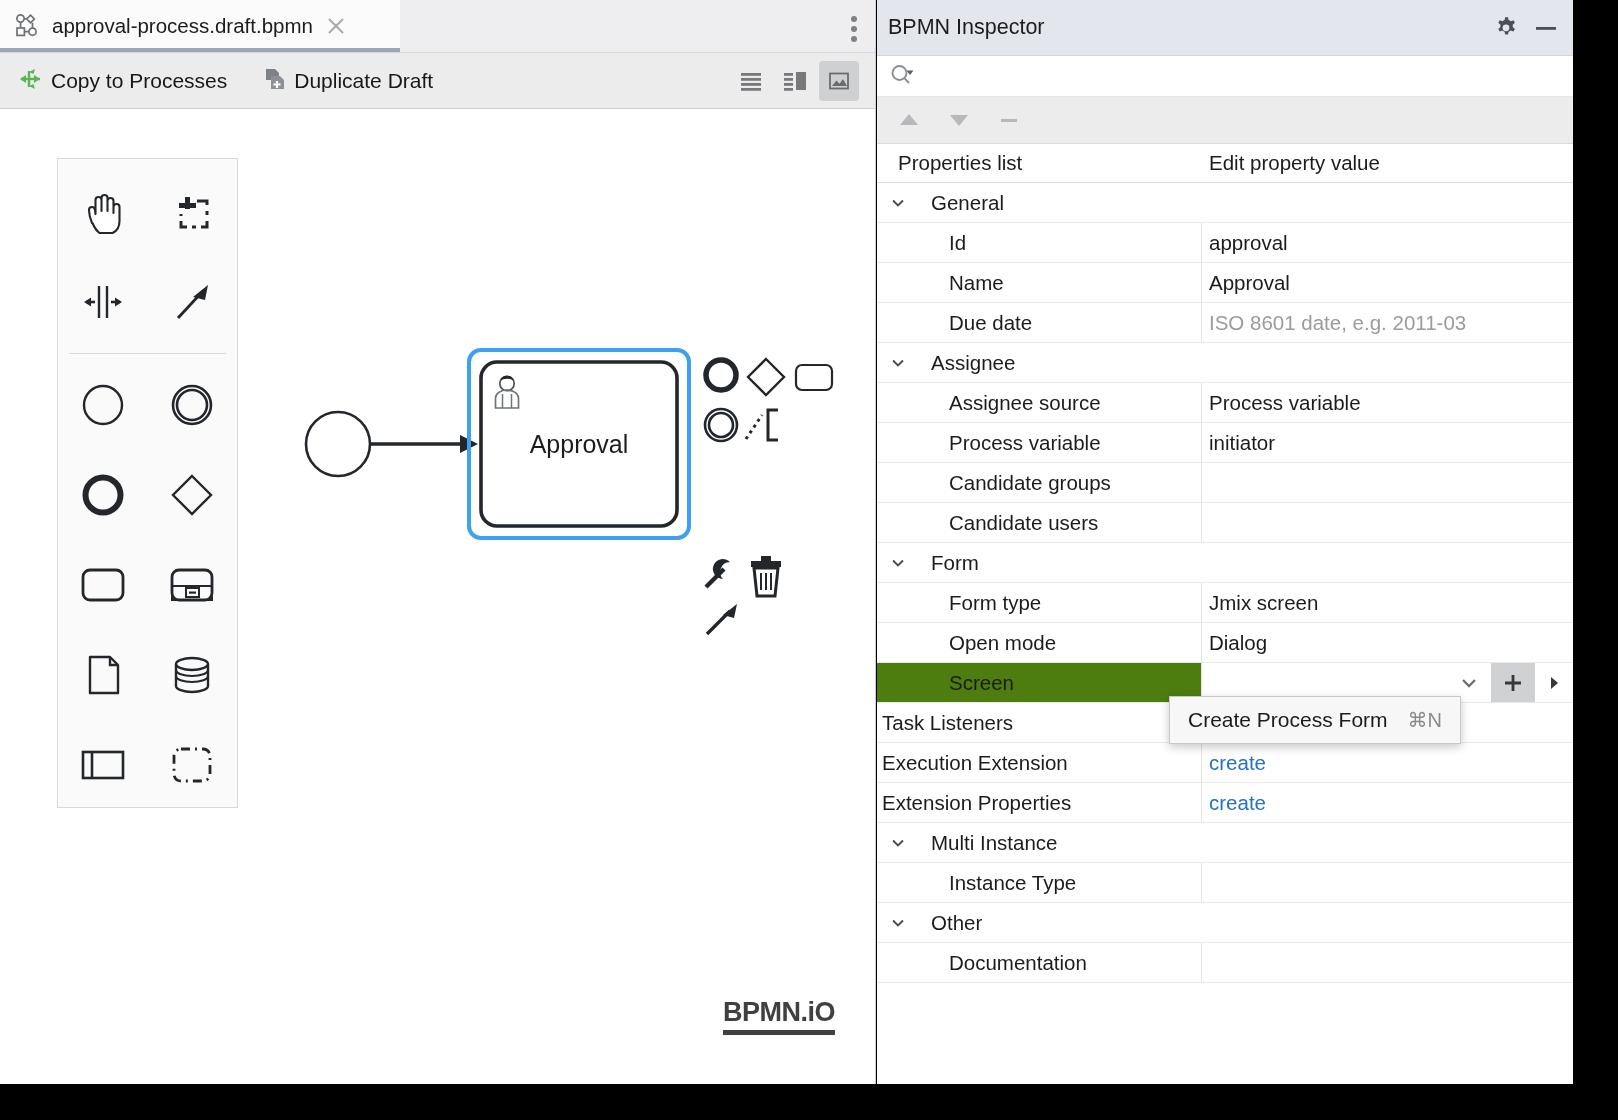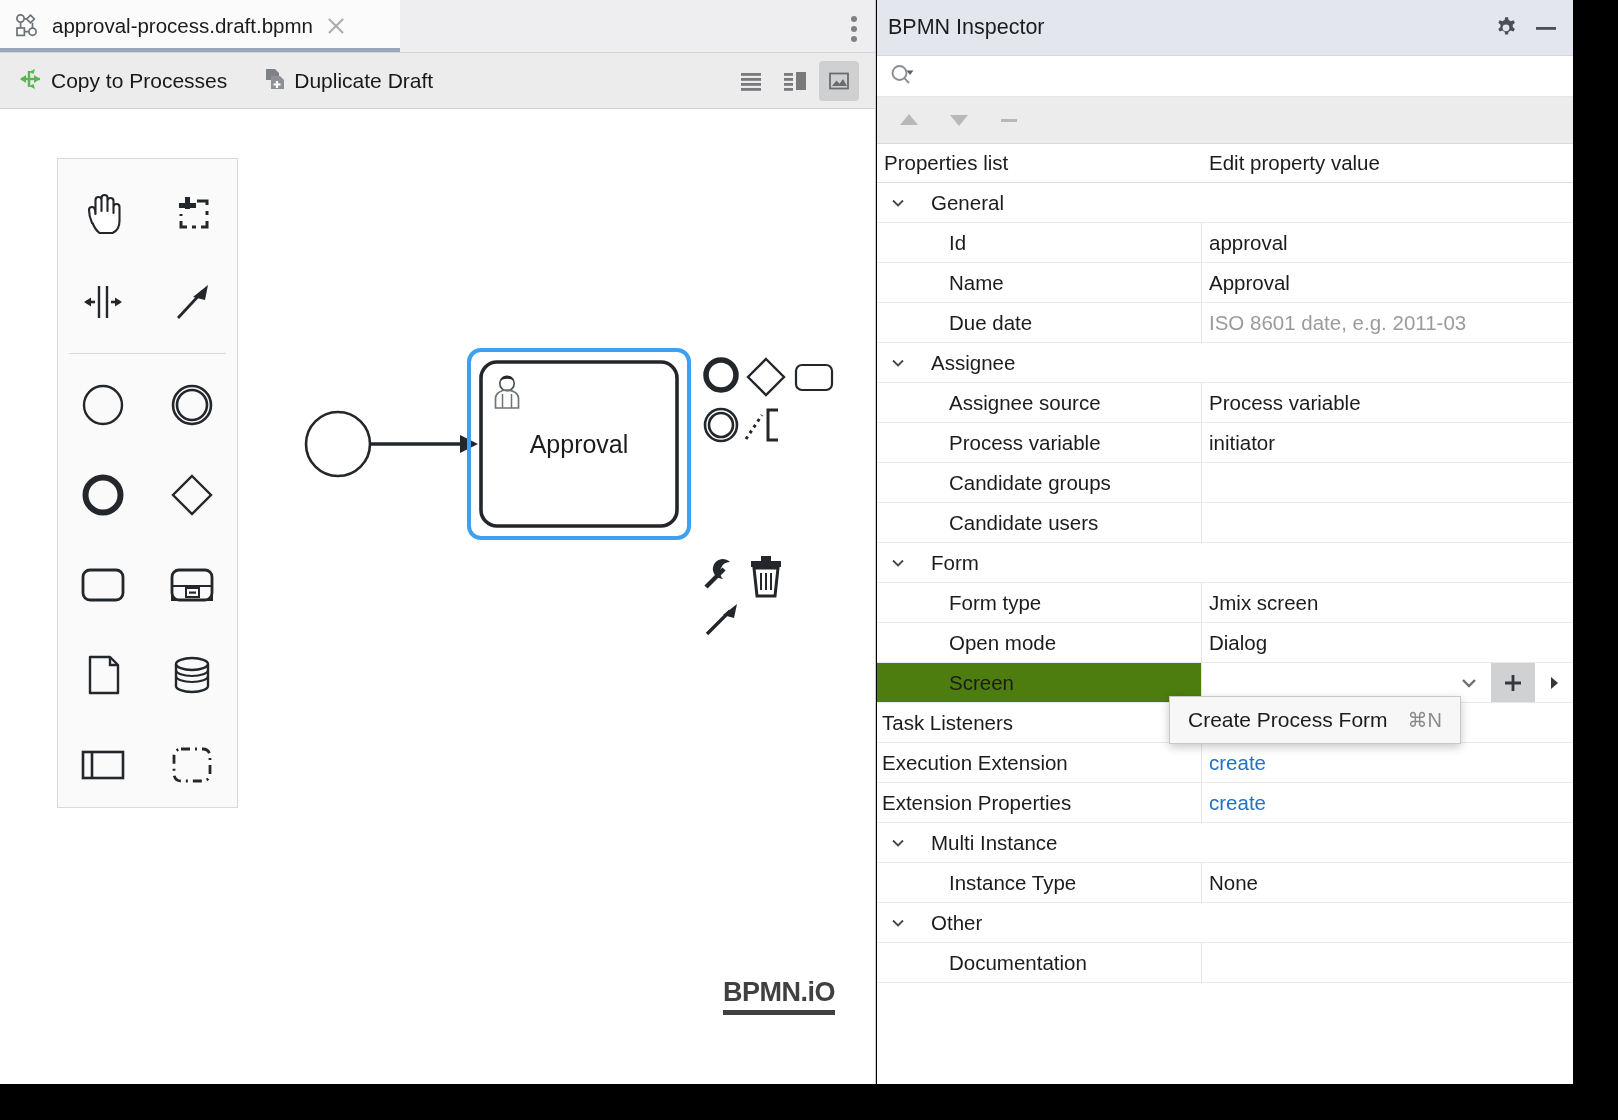--- a/index.html
+++ b/index.html
@@ -155,21 +155,21 @@
   }
   .pal-sep {
     height: 1px;
     background: #d8d9db;
     margin: 6px 11px 6px 11px;
   }
 
   
   #watermark {
     position: absolute;
-    left: 723px; top: 868px;
+    left: 723px; top: 888px;
     cursor: pointer;
     text-align: center;
   }
   #watermark .wm-text {
     font-size: 27px;
     font-weight: bold;
     color: #404040;
     letter-spacing: -0.5px;
   }
   #watermark .wm-bar {
@@ -233,21 +233,21 @@
   .tool-btn { cursor: pointer; display: flex; }
 
   
   #prop-head {
     display: flex;
     height: 38px;
     align-items: center;
     border-bottom: 1px solid #dcdcdc;
     background: #fff;
   }
-  #prop-head .c1 { width: 325px; padding-left: 7px; box-sizing: border-box; }
+  #prop-head .c1 { width: 325px; padding-left: 21px; box-sizing: border-box; }
   #prop-head .c2 { padding-left: 7px; }
   #prop-head span { font-size: 20.5px; color: #1c1c1e; }
 
   .prow {
     display: flex;
     height: 39px;
     align-items: stretch;
     border-bottom: 1px solid #e9e9e9;
     background: #fff;
     position: relative;
@@ -798,23 +798,20 @@
             </svg>
           </span>
           <span class="k-text k-group">Multi Instance</span>
         </div>
         <div class="cell-v"></div>
       </div>
       <div class="prow">
         <div class="cell-k">
           <span class="k-text k-indent">Instance Type</span>
         </div>
-        <div class="cell-v">
-          <span class="v-text">None</span>
-        </div>
       </div>
       <div class="prow group">
         <div class="cell-k">
           <span class="chev">
             <svg width="18" height="18" viewBox="0 0 18 18">
               <path d="M4 6.5 L9 11.5 L14 6.5" fill="none" stroke="#46494d" stroke-width="1.9"></path>
             </svg>
           </span>
           <span class="k-text k-group">Other</span>
         </div>

